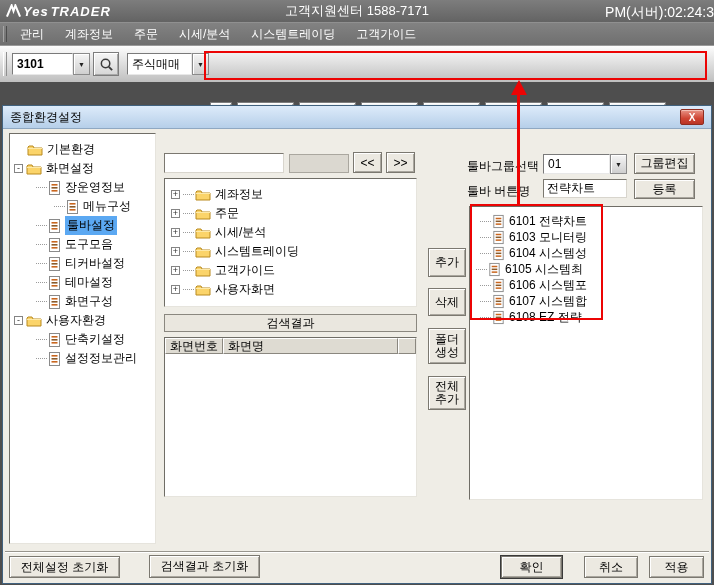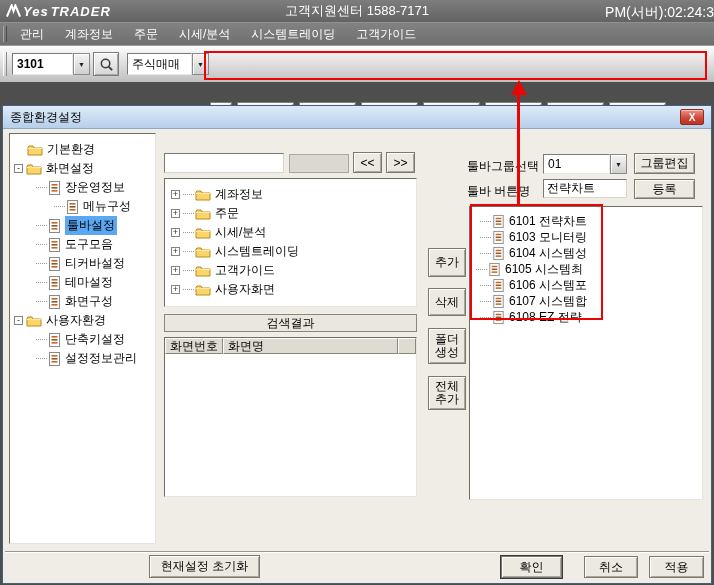--- a/index.html
+++ b/index.html
@@ -439,21 +439,22 @@
               <svg width="13" height="15" viewBox="0 0 13 16">
                 <use href="#ico-doc"></use>
               </svg>
             </span>
           <span>6108 EZ 전략</span>
         </div>
       </div>
     </div>
 
     <span class="sep" style="top:445px;"></span>
-    <span class="btn" style="left:146px; top:449px; width:111px; height:23px;">현재설정 초기화</span>
+    <span class="btn" style="left:6px; top:450px; width:111px; height:22px;">전체설정 초기화</span>
+    <span class="btn" style="left:146px; top:449px; width:111px; height:23px;">검색결과 초기화</span>
     <span class="btn btn-default" style="left:498px; top:450px; width:61px; height:22px;">확인</span>
     <span class="btn" style="left:581px; top:450px; width:54px; height:22px;">취소</span>
     <span class="btn" style="left:646px; top:450px; width:55px; height:22px;">적용</span>
   </div>
 
   <div class="anno anno-box" style="left:204px; top:51px; width:503px; height:29px;"></div>
   <div class="anno anno-box" style="left:470px; top:204px; width:133px; height:116px;"></div>
   <div class="anno anno-head" style="left:511px; top:80px;"></div>
   <div class="anno anno-line" style="left:517px; top:94px; width:3px; height:111px;"></div>
 

